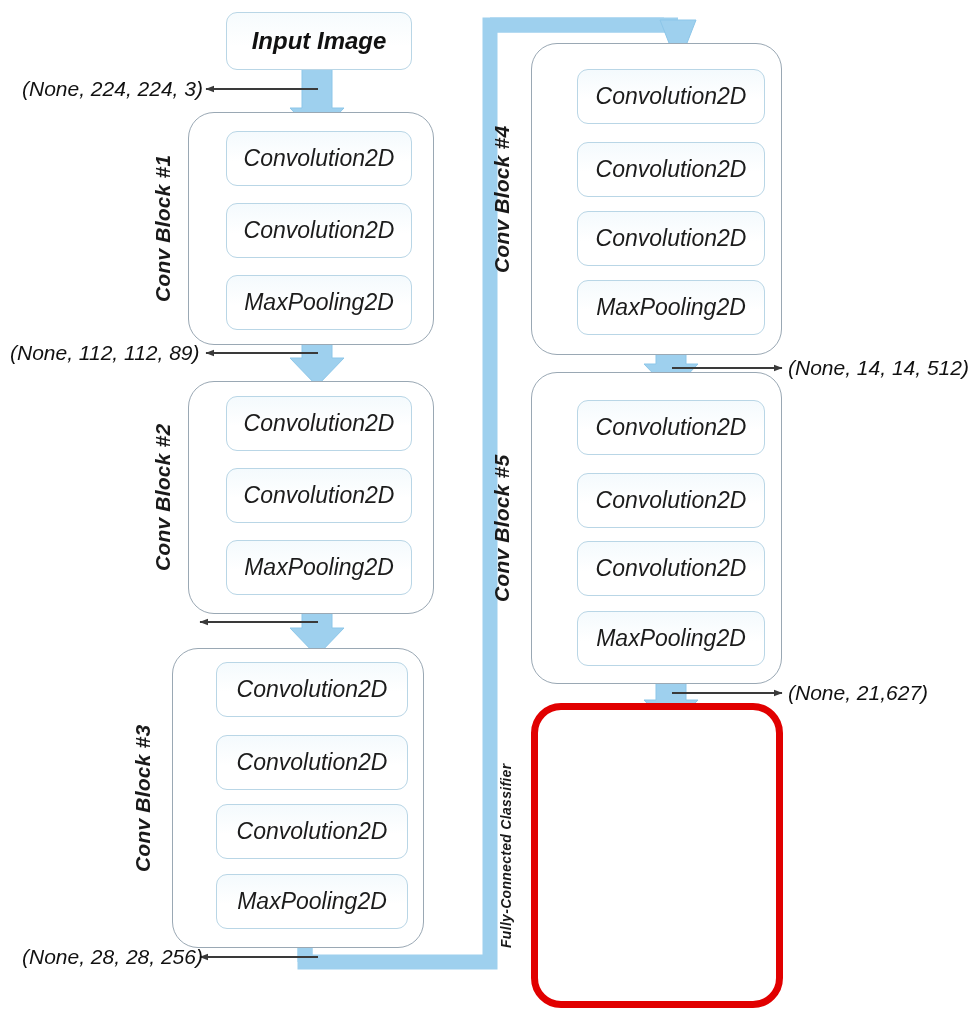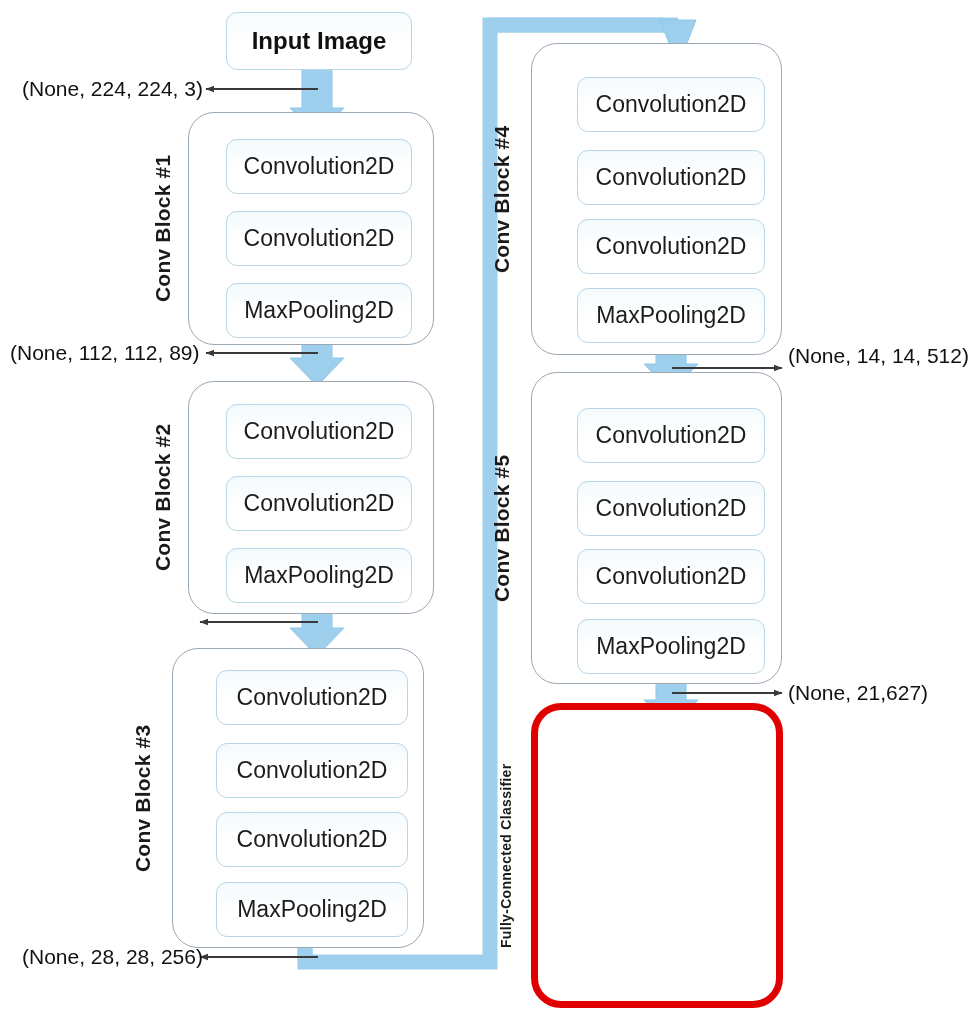--- a/index.html
+++ b/index.html
@@ -10,20 +10,21 @@
   }
   body {
     font-family: "Liberation Sans", sans-serif;
   }
   #canvas {
     position: relative;
     width: 968px;
     height: 1024px;
     background: #ffffff;
     overflow: hidden;
+    font-style: italic;
   }
 
   
   #wires {
     position: absolute;
     left: 0; top: 0;
     width: 968px;
     height: 1024px;
     pointer-events: none;
   }
@@ -75,21 +76,20 @@
     border: 1.5px solid #b9d6e6;
     border-radius: 11px;
     background: linear-gradient(180deg, #f4fafd 0%, #ffffff 55%, #ffffff 100%);
     display: flex;
     align-items: center;
     justify-content: center;
     font-size: 23px;
     color: #1c1c1c;
     white-space: nowrap;
     z-index: 3;
-    margin-top: 8px;
   }
   .layer.small { font-size: 22px; }
 
   
   .inputbox {
     position: absolute;
     box-sizing: border-box;
     border: 1.5px solid #b9d6e6;
     border-radius: 11px;
     background: linear-gradient(180deg, #f6fbfd 0%, #ffffff 60%);
@@ -255,16 +255,16 @@
   <div class="layer small" style="left:577px; top:869px; width:188px; height:55px;">
     <span>Dense</span>
   </div>
   <div class="layer small" style="left:577px; top:939px; width:188px; height:55px;">
     <span>Dense</span>
   </div>
 
   <div class="annot left" style="left:22px; top:77px;">(None, 224, 224, 3)</div>
   <div class="annot left" style="left:10px; top:341px;">(None, 112, 112, 89)</div>
   <div class="annot left" style="left:22px; top:945px;">(None, 28, 28, 256)</div>
-  <div class="annot right" style="left:788px; top:344px;">(None, 14, 14, 512)</div>
+  <div class="annot right" style="left:788px; top:356px;">(None, 14, 14, 512)</div>
   <div class="annot right" style="left:788px; top:681px;">(None, 21,627)</div>
 
 </div>
 
 </body></html>

